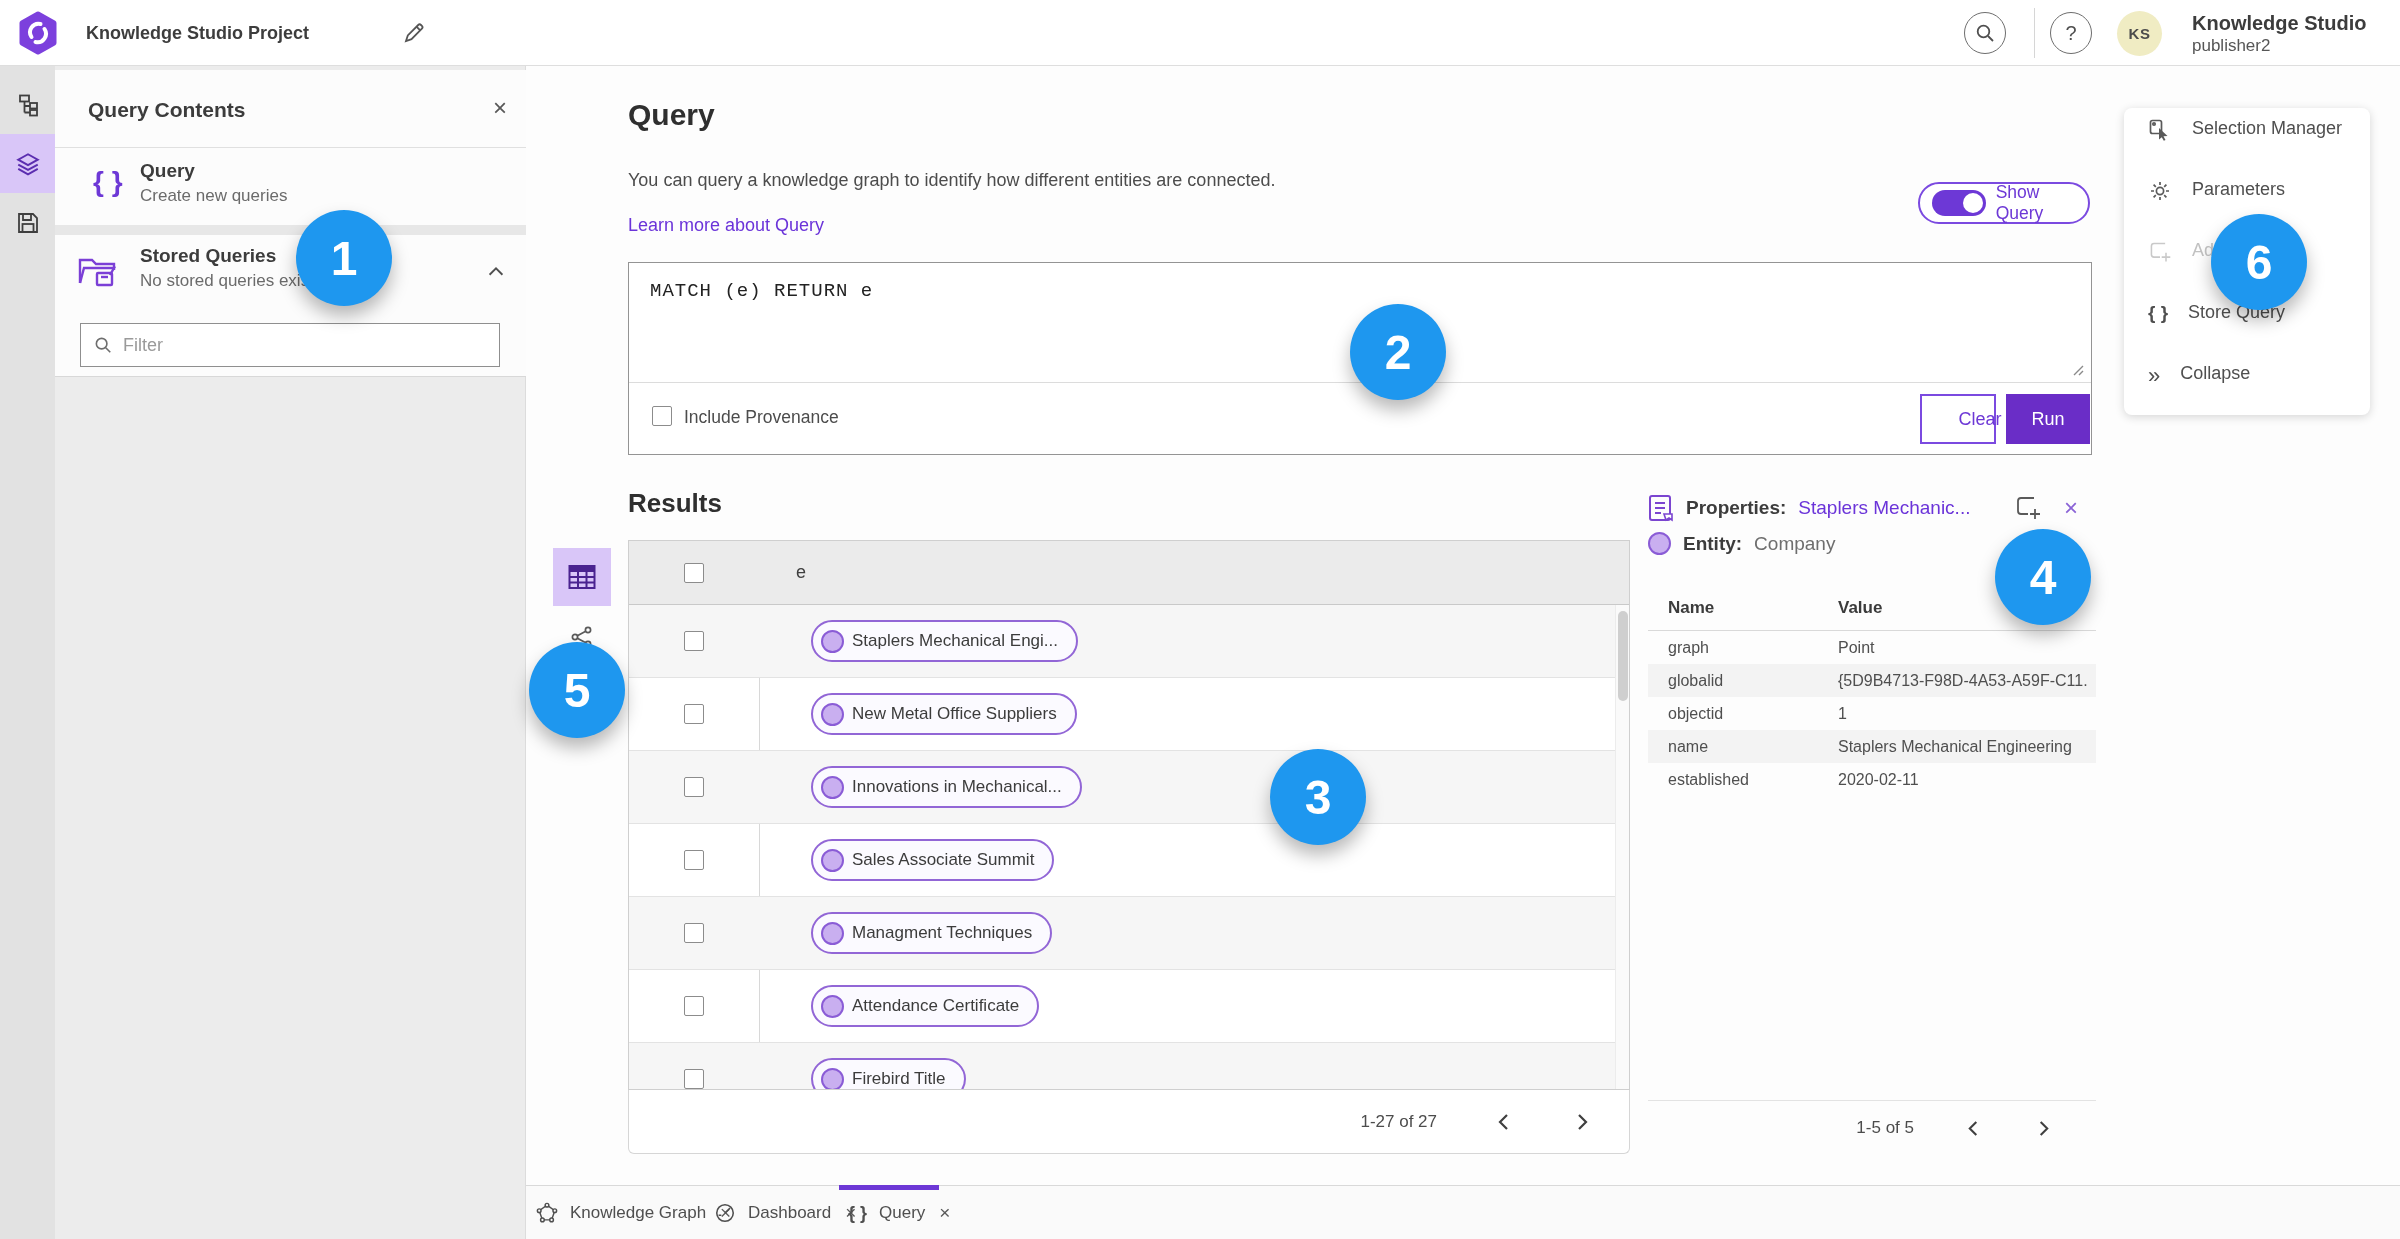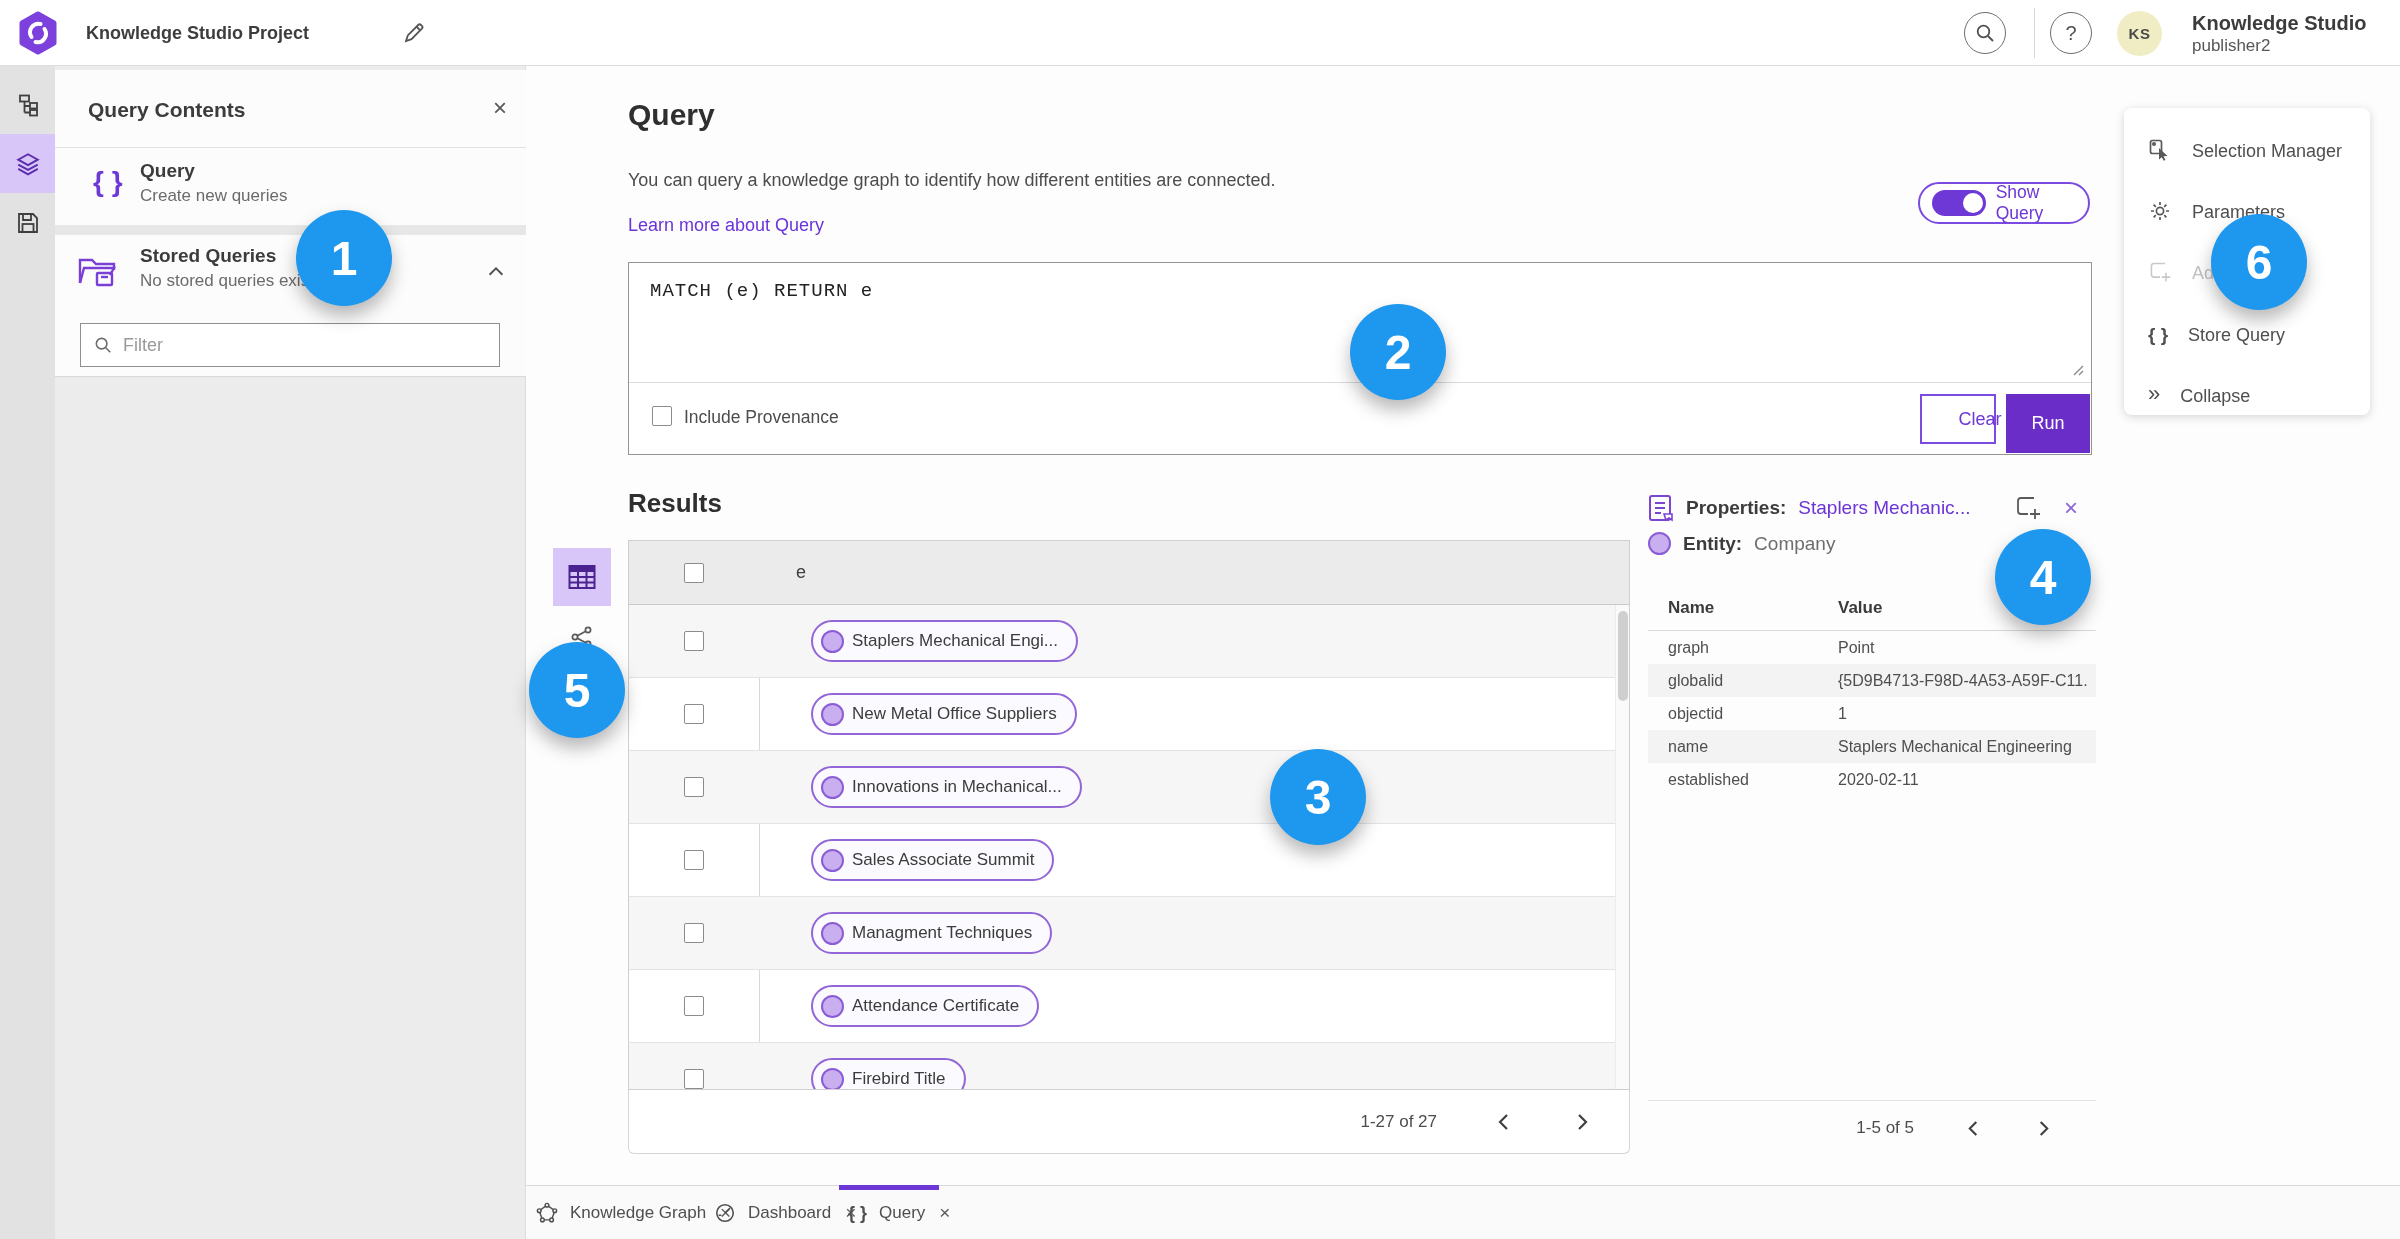--- a/index.html
+++ b/index.html
@@ -50,21 +50,21 @@
   .toggle-label { font-size:17.5px; color:#6d38d6; }
 
   .qbox { left:628px; top:262px; width:1464px; height:193px; background:#fff; border:1.5px solid #949494; }
   .qcode { left:650px; top:280px; font-size:19px; font-family:"Liberation Mono", monospace; color:#222; letter-spacing:1px;}
   .qbox-div { left:629px; top:382px; width:1462px; height:1px; background:#dcdcdc; }
   .resize-glyph { left:2070px; top:362px; width:14px; height:14px; }
   .chk { width:20px; height:20px; border:1.5px solid #8c8c8c; border-radius:2px; background:#fff; }
   .prov-label { left:684px; top:407px; font-size:17.5px; color:#4c4c4c; }
   .btn { display:flex; align-items:center; justify-content:center; font-size:18px; cursor:pointer; }
   .btn-clear { left:1920px; top:394px; width:76px; height:50px; background:#fff; border:2px solid #7b4ae0; color:#6d38d6;padding-left:44px; }
-  .btn-run { left:2006px; top:394px; width:84px; height:59px; background:#6a2dc7; color:#fff; }
+  .btn-run { left:2006px; top:394px; width:84px; height:50px; background:#6a2dc7; color:#fff; }
 
   
   .h-results { left:628px; top:488px; font-size:26px; font-weight:600; color:#2f2f2f; }
   .view-table { left:553px; top:548px; width:58px; height:58px; background:#d9c6f8; display:flex; align-items:center; justify-content:center; }
   .view-graph { left:560px; top:620px; width:44px; height:34px; display:flex; align-items:center; justify-content:center; }
   .rtable { left:628px; top:540px; width:1002px; height:550px; background:#fff; border:1px solid #cfcfcf; overflow:hidden; }
   .rhead { position:absolute; left:0; top:0; width:1000px; height:64px; background:#ebebeb; border-bottom:1px solid #c9c9c9;
     display:flex; align-items:center; }
   .col-div { position:absolute; left:130px; top:0; width:1px; height:550px; background:#d8d8d8; }
   .rrow { position:absolute; left:0; width:1000px; height:73px; border-bottom:1px solid #e3e3e3; display:flex; align-items:center; }
@@ -95,21 +95,21 @@
   .pt-row { display:flex; font-size:16px; color:#4f4f4f; height:33px; align-items:center; padding-left:20px; }
   .pt-row.alt { background:#f3f3f3; }
   .pt-name { width:170px; }
   .pt-val { width:250px; white-space:nowrap; overflow:hidden; }
   .prop-div { left:1648px; top:1100px; width:448px; height:1px; background:#e3e3e3; }
   .prop-foot { left:1780px; top:1106px; width:316px; height:44px; display:flex; align-items:center; justify-content:flex-end; gap:42px; padding-right:36px;}
 
   
   .rmenu { left:2124px; top:108px; width:246px; height:307px; background:#fff; border-radius:8px;
     box-shadow:0 2px 10px rgba(0,0,0,.16); z-index:15; }
-  .rm-item { position:absolute; left:0; width:246px; height:44px; display:flex; align-items:flex-end; gap:20px; padding-left:24px; }
+  .rm-item { position:absolute; left:0; width:246px; height:44px; display:flex; align-items:flex-start; gap:20px; padding-left:24px; }
   .rm-label { font-size:18px; color:#4f4f4f; white-space:nowrap; }
   .rm-item.disabled .rm-label { color:#c2c2c2; }
   .rm-brace { font-size:19px; font-weight:600; color:#4f4f4f; }
   .rm-collapse { font-size:22px; color:#4f4f4f; }
 
   
   .tabbar { left:526px; top:1185px; width:1874px; height:54px; background:#fafafa; border-top:1px solid #d9d9d9; z-index:8; }
   .tab { position:absolute; top:0; height:54px; display:flex; align-items:center; gap:12px; }
   .tab-label { font-size:17px; color:#4f4f4f; white-space:nowrap; }
   .tab-close { font-size:19px; color:#5a5a5a; padding:0 2px; }

